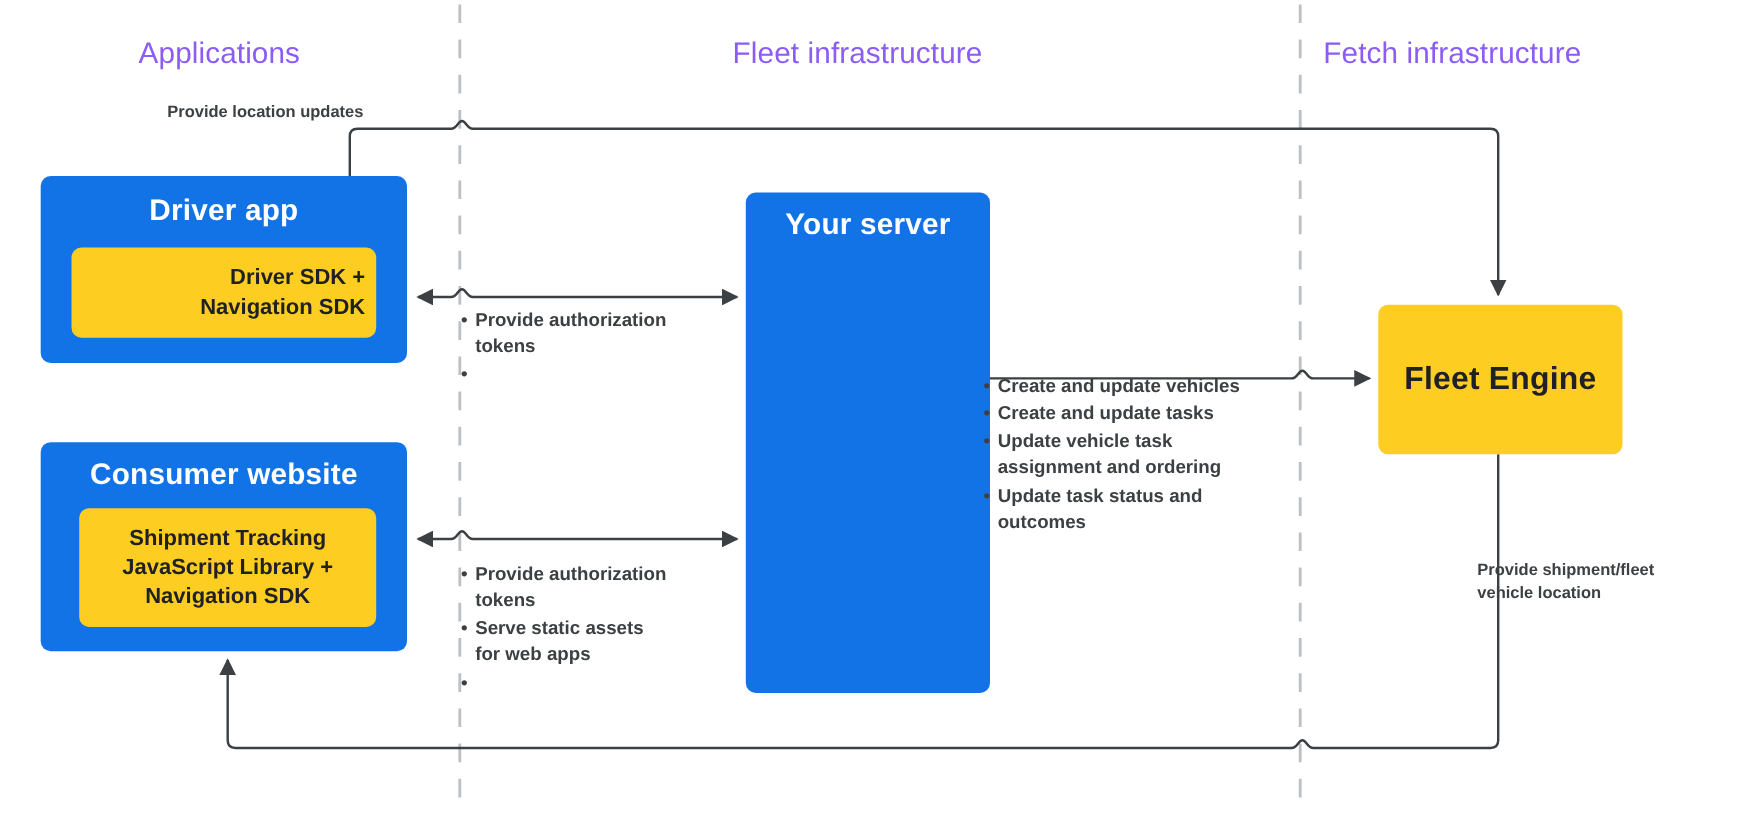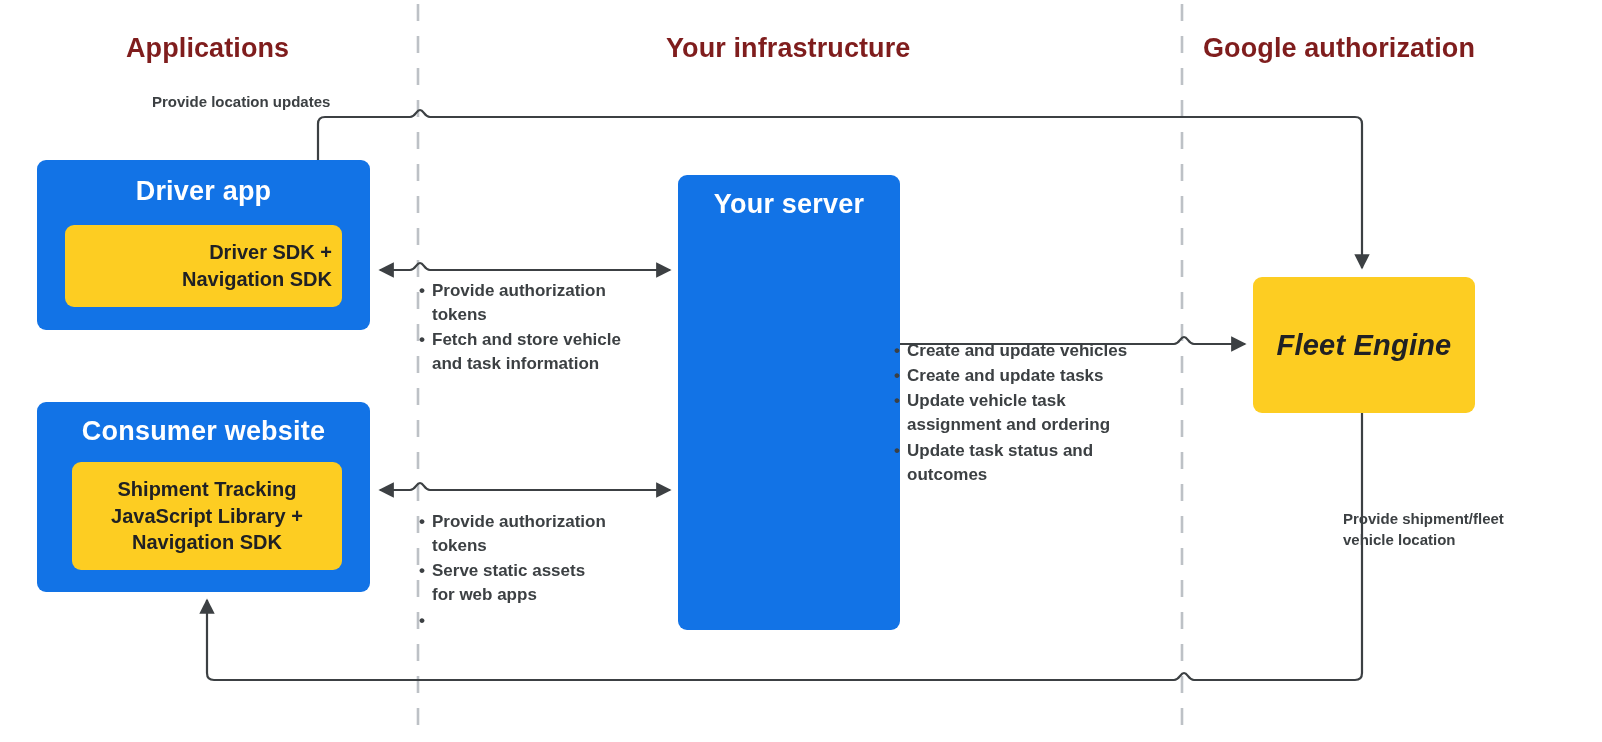--- a/index.html
+++ b/index.html
@@ -24,38 +24,38 @@
     top: 0;
     width: 1602px;
     height: 742px;
     pointer-events: none;
   }
 
   
   .zone-title {
     position: absolute;
     font-size: 27px;
-    font-weight: 700;
-    color: #7f1d1d;
+    font-weight: 400;
+    color: #8b5cf6;
     white-space: nowrap;
     letter-spacing: 0.1px;
     text-align: right;
   }
   .zone-applications   { left: 126px;  top: 33px; }
   .zone-your-infra     { left: 666px;  top: 33px; }
   .zone-google-infra   { left: 1203px; top: 33px; }
 
   
   .node {
     position: absolute;
     box-sizing: border-box;
     border-radius: 9px;
   }
   .node-blue { background: #1273e6; }
-  .node-yellow { background: #fdcd22; font-style: italic; }
+  .node-yellow { background: #fdcd22; }
 
   .node-title {
     position: absolute;
     left: 0;
     right: 0;
     text-align: center;
     color: #ffffff;
     font-size: 27px;
     font-weight: 700;
     letter-spacing: 0.2px;
@@ -186,22 +186,22 @@
              Q 1362 680 1355 680
              L 1194 680
              C 1188 680 1188 673 1184 673
              C 1180 673 1180 680 1174 680
              L 214 680
              Q 207 680 207 673
              L 207 600" fill="none" stroke="#3c4043" stroke-width="2.2" marker-end="url(#arrow-end)"></path>
   </svg>
 
   <div class="zone-title zone-applications">Applications</div>
-  <div class="zone-title zone-your-infra">Your infrastructure</div>
-  <div class="zone-title zone-google-infra">Google authorization</div>
+  <div class="zone-title zone-your-infra">Fleet infrastructure</div>
+  <div class="zone-title zone-google-infra">Fetch infrastructure</div>
 
   <div class="node node-blue" id="node-driver-app">
     <div class="node-title">Driver app</div>
     <div class="inner-chip" id="chip-driver-sdk">
       <span>Driver SDK +
 Navigation SDK</span>
     </div>
   </div>
 
   <div class="node node-blue" id="node-consumer-website">
@@ -224,22 +224,20 @@
   <div class="edge-label" id="label-provide-location-updates">Provide location updates</div>
 
   <div class="bullet-list" id="bullets-driver-to-server">
     <div class="bullet-row">
       <span class="dot">•</span>
       <span class="btext">Provide authorization
 tokens</span>
     </div>
     <div class="bullet-row">
       <span class="dot">•</span>
-      <span class="btext">Fetch and store vehicle
-and task information</span>
     </div>
   </div>
 
   <div class="bullet-list" id="bullets-consumer-to-server">
     <div class="bullet-row">
       <span class="dot">•</span>
       <span class="btext">Provide authorization
 tokens</span>
     </div>
     <div class="bullet-row">

